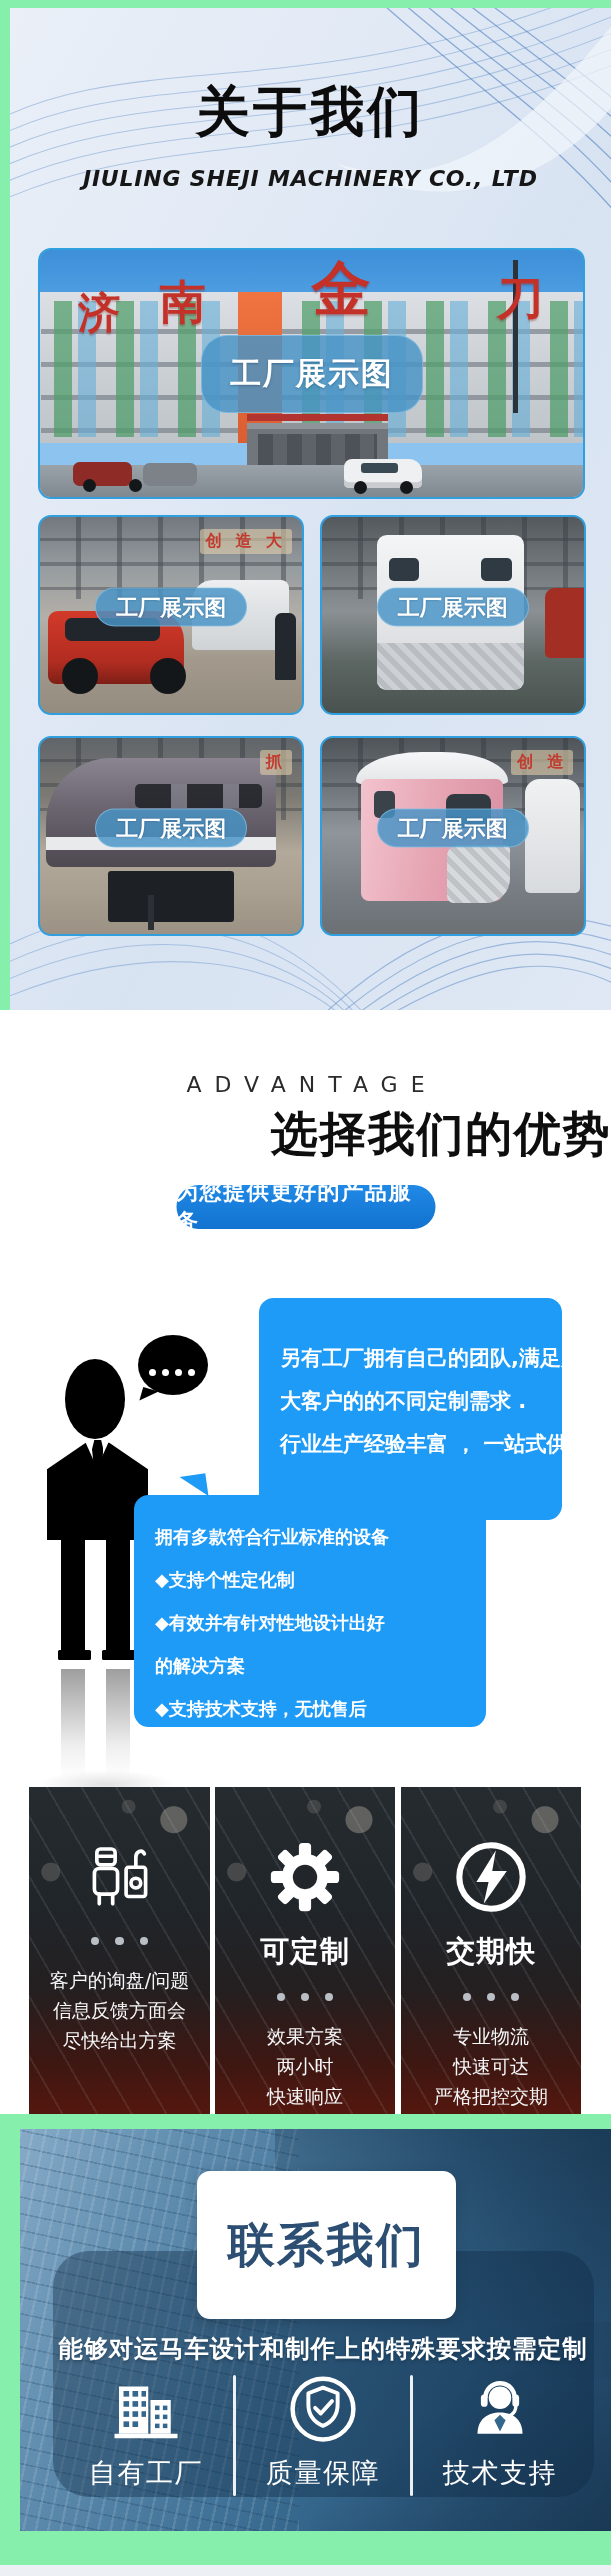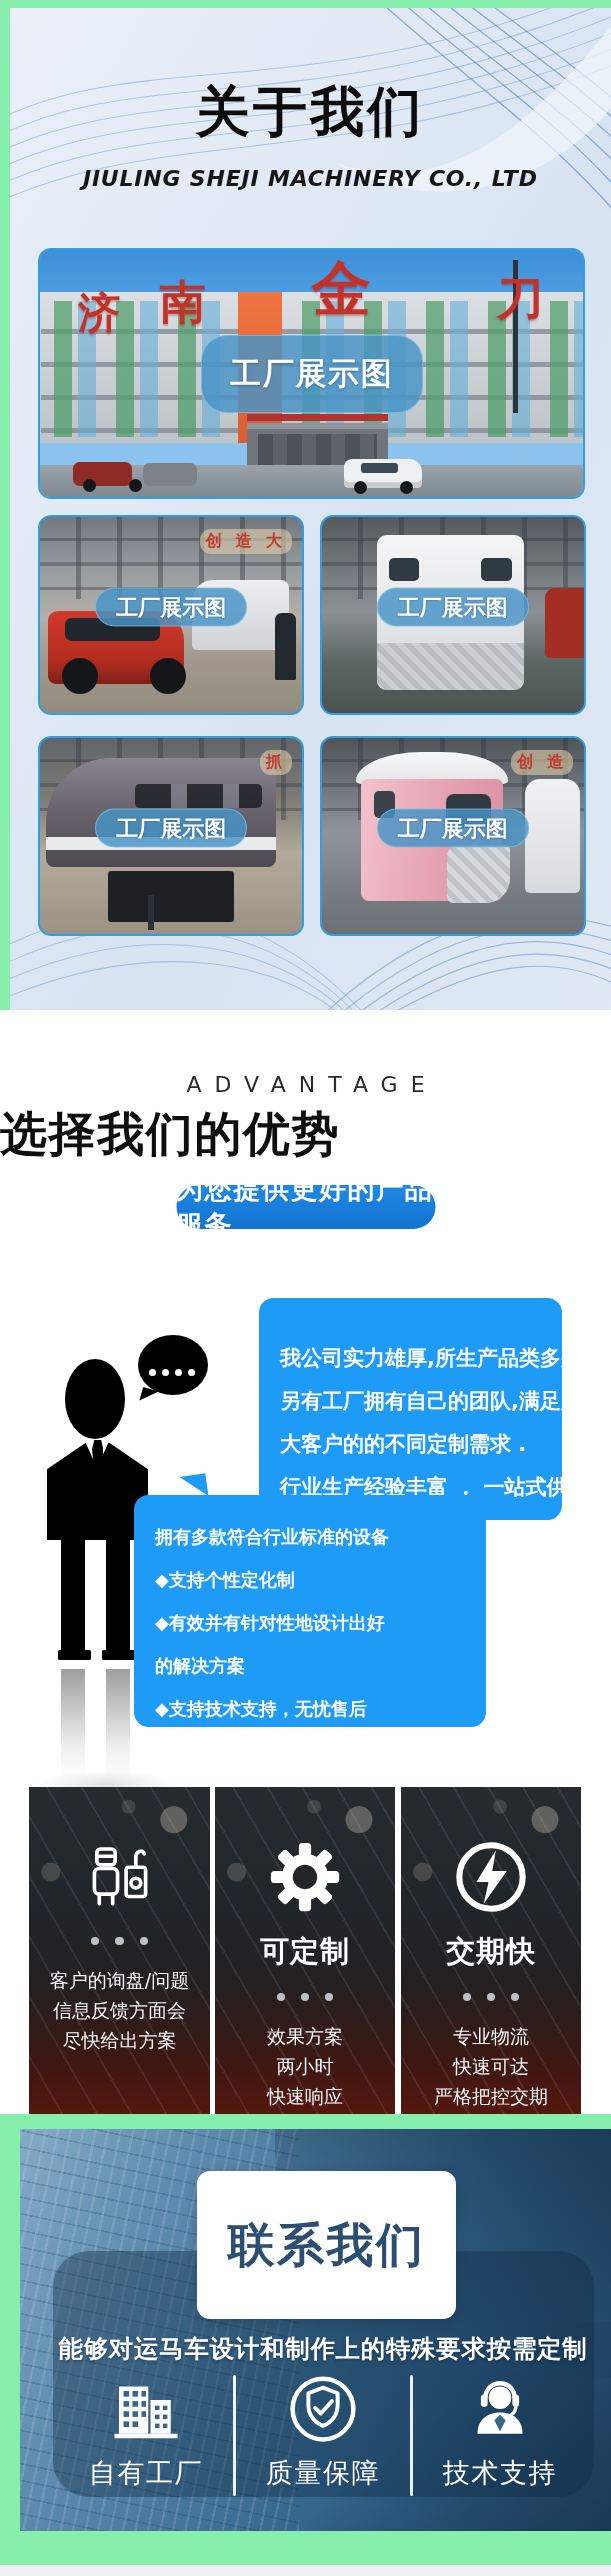--- a/index.html
+++ b/index.html
@@ -65,21 +65,21 @@
   .car-grey { bottom:4.5%; left:19%; width:54px; height:23px; background:#7d8288; border-radius:6.5px; }
   .pole { position:absolute; right:12%; top:4%; width:4.9px; height:62%; background:#2c3238; z-index:2; }
 
   
   .trusses { position:absolute; left:0; right:0; top:0; height:42%; opacity:.85;
      background-image:
        repeating-linear-gradient(90deg, transparent 0 36px, rgba(55,60,66,.5) 36px 41px),
        repeating-linear-gradient(180deg, transparent 0 21px, rgba(55,60,66,.45) 21px 24.4px); }
   .banner-red { position:absolute; top:6%; right:4%; z-index:2; color:#c23b2e; font-weight:900;
                 font-size:16.3px; letter-spacing:4.1px; background:rgba(235,215,175,.55);
-                padding:1.6px 5.7px; border-radius:11px; }
+                padding:1.6px 5.7px; border-radius:3px; }
   .g1 { background:linear-gradient(180deg,#72787d 0%,#969ca0 26%,#b5b0a8 52%,#a39a8d 72%,#958c80 100%); }
   .g1-trailer { position:absolute; right:5%; top:32%; width:37%; height:36%;
                 background:linear-gradient(180deg,#eceeef,#cfd3d6); border-radius:21px 8.1px 4.9px 4.9px; }
   .g1-suv { position:absolute; left:3%; bottom:15%; width:52%; height:37%;
             background:linear-gradient(180deg,#d23a2a 0%,#b12c20 70%,#7e1f17 100%);
             border-radius:9.8px 29px 8.1px 8.1px; }
   .g1-suv::before { content:""; position:absolute; top:9%; left:12%; right:18%; height:32%;
             background:#20262b; border-radius:6.5px; }
   .g1-suv::after { content:""; position:absolute; bottom:-9.8px; left:10%; width:36px; height:36px;
             background:#14171a; border-radius:50%; box-shadow:88px 0 0 #14171a; }
@@ -118,26 +118,26 @@
   .g4-checker { position:absolute; bottom:-2%; right:-5%; width:44%; height:48%;
              background:repeating-linear-gradient(45deg,#d7dadd 0 5.7px,#bfc3c7 5.7px 11.4px);
              border-radius:11.4px 4.9px 24.4px 6.5px; }
   .g4-trailer2 { position:absolute; right:1.5%; top:21%; width:21%; height:58%;
              background:linear-gradient(180deg,#f0f1f2,#d8dbde); border-radius:14.7px 14.7px 4.9px 4.9px; }
 
   
   .advantage { position:absolute; left:0; top:1010px; width:611px; height:777px; background:#fff; }
   .adv-eyebrow { position:absolute; top:62px; width:100%; text-align:center; font-size:22px;
                  font-weight:500; color:#2b2b2b; letter-spacing:13px; text-indent:13px; }
-  .adv-heading { position:absolute; top:93px; width:100%; text-align:left; font-size:47px;
+  .adv-heading { position:absolute; top:93px; width:100%; text-align:right; font-size:47px;
                  font-weight:900; color:#0e0e0e; letter-spacing:1.6px; }
   .adv-pill { position:absolute; top:175px; left:50%; transform:translateX(-50%);
               width:259px; height:44px; border-radius:22px;
               background:linear-gradient(180deg,#2089e6,#1272cf);
-              color:#fff; font-size:27px; font-weight:700; letter-spacing:1.6px;
+              color:#fff; font-size:22px; font-weight:700; letter-spacing:1.6px;
               display:flex; align-items:center; justify-content:center;font-family:Liberation Mono, monospace; }
 
   .figure { position:absolute; left:47px; top:349px; width:122px; height:444px; }
   .fig-head { position:absolute; left:18px; top:0; width:60px; height:80px; background:#000; border-radius:50%; }
   .fig-body { position:absolute; left:0; top:80px; width:101px; height:101px; background:#000;
               clip-path:polygon(50% 0,62% 4%,100% 30%,100% 100%,0 100%,0 30%,38% 4%); }
   .fig-shirt { position:absolute; left:37px; top:80px; width:26px; height:29px; background:#fff;
                clip-path:polygon(0 0,100% 0,50% 100%); }
   .fig-tie { position:absolute; left:45px; top:81px; width:11.4px; height:51px; background:#000;
              clip-path:polygon(20% 0,80% 0,100% 18%,62% 100%,38% 100%,0 18%); }
@@ -333,21 +333,20 @@
       <div class="fig-refl r"></div>
       <div class="fig-blob"></div>
     </div>
 
     <div class="typing">
       <div class="balloon"></div>
       <div class="tail"></div>
     </div>
 
     <div class="bubble bubble1">
-      <div class="bline">我公司实力雄厚,所生产品类多并</div>
       <div class="bline">另有工厂拥有自己的团队,满足广</div>
       <div class="bline">大客户的的不同定制需求 .</div>
       <div class="bline">行业生产经验丰富 ， 一站式供应</div>
     </div>
 
     <div class="bubble bubble2">
       <div class="bline">拥有多款符合行业标准的设备</div>
       <div class="bline">◆支持个性定化制</div>
       <div class="bline">◆有效并有针对性地设计出好</div>
       <div class="bline">的解决方案</div>

